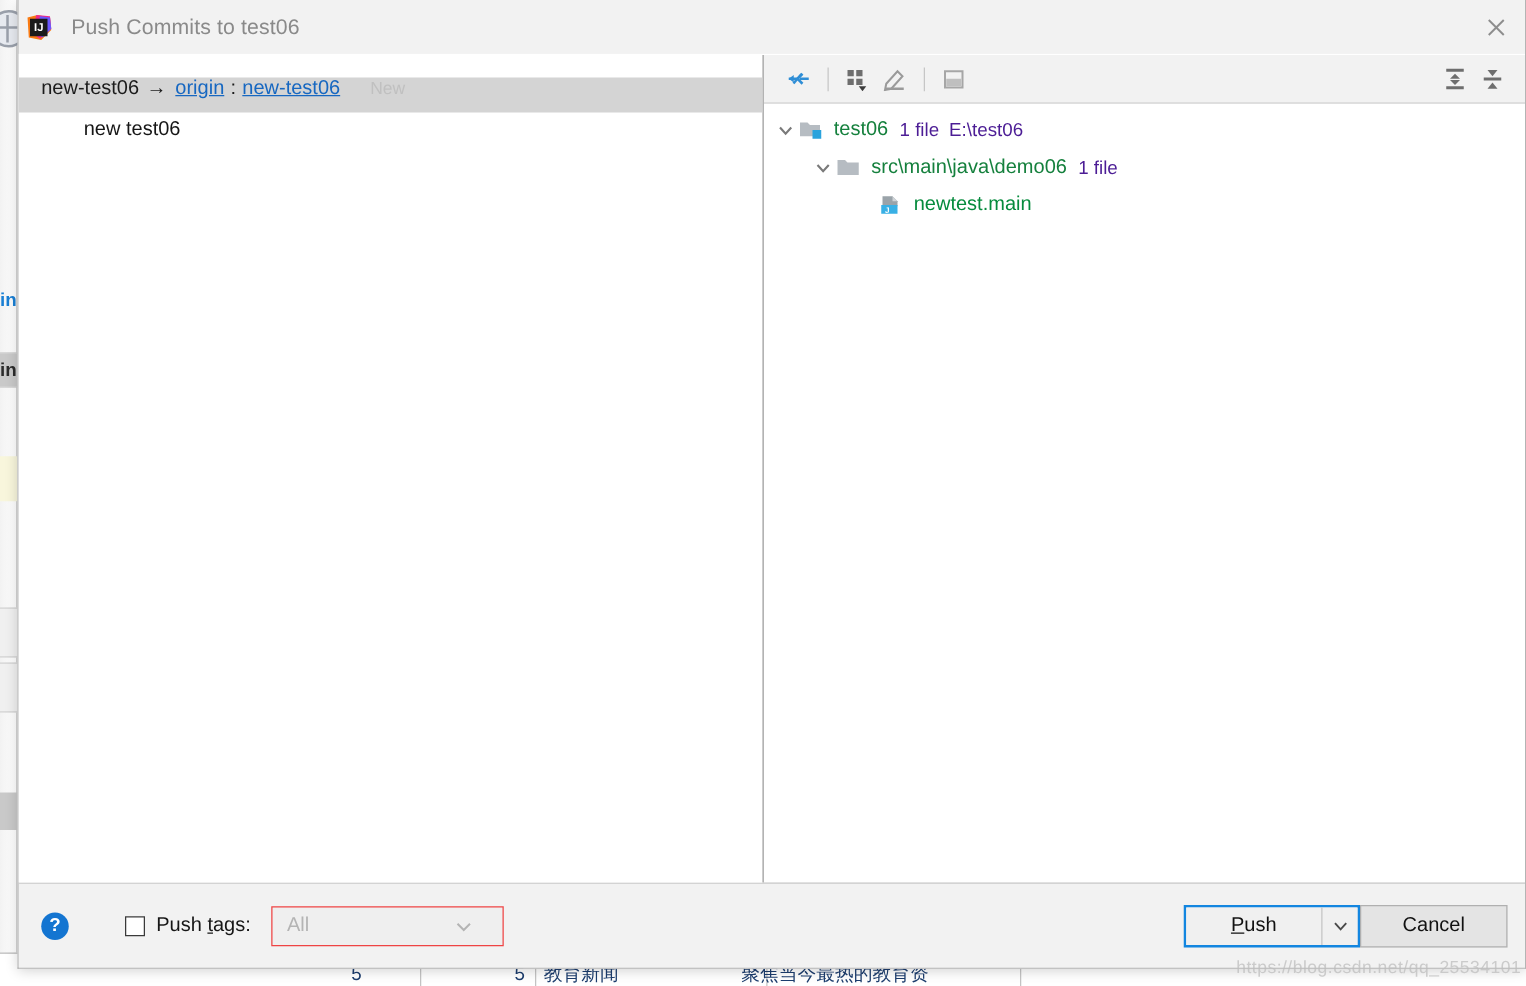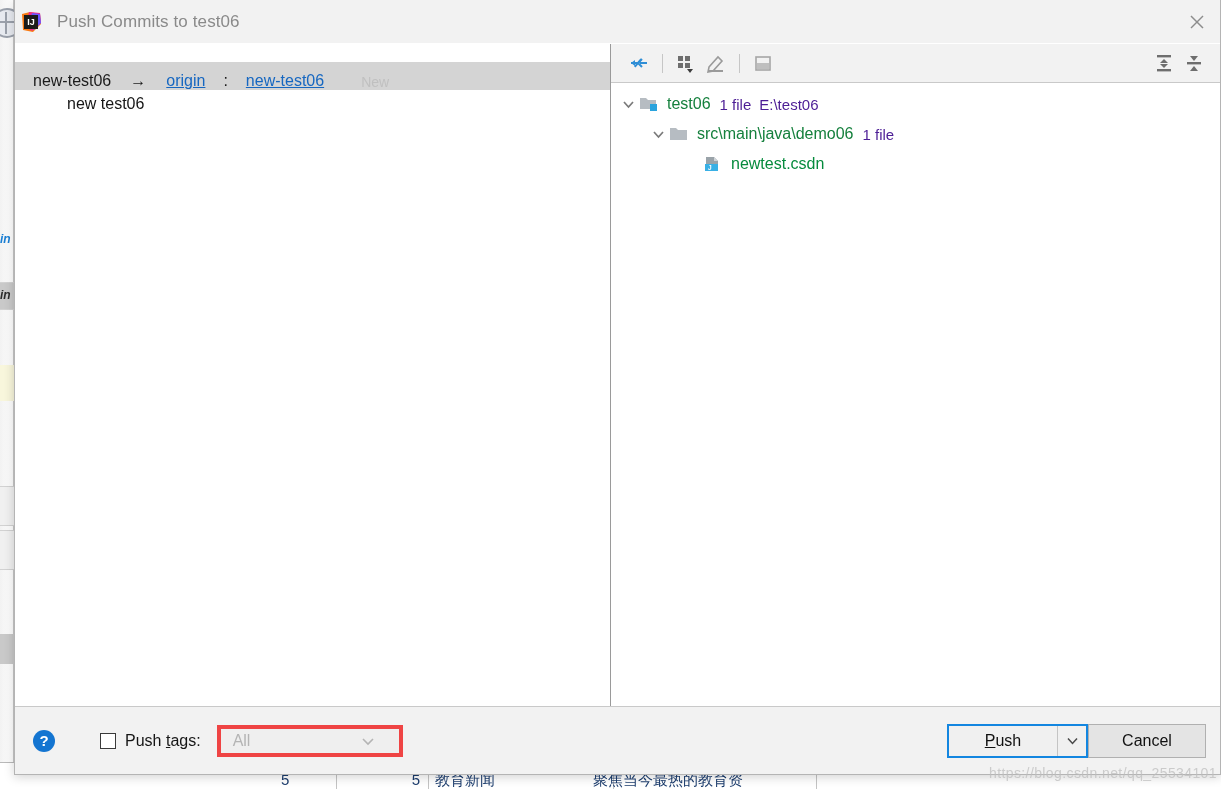--- a/index.html
+++ b/index.html
@@ -55,25 +55,24 @@
   }
   .bg-circle::before, .bg-circle::after {
     content: "";
     position: absolute;
     background: #9aa0ab;
   }
   .bg-circle::before { left: 2px; top: 11px; width: 22px; height: 2px; }
   .bg-circle::after  { left: 11px; top: 2px; width: 2px; height: 22px; }
   .bg-frag {
     position: absolute;
-    font-size: 12px;
+    font-size: 15px;
     font-weight: bold;
     white-space: nowrap;
     overflow: hidden;
-    font-style: italic;
   }
   .bg-yellow {
     position: absolute;
     background: #f8f6dc;
   }
   
   .bg-table {
     position: absolute;
     left: 0; bottom: 0;
     width: 1221px; height: 26px;
@@ -161,27 +160,26 @@
     position: relative;
     overflow: hidden;
   }
   .left-spacer {
     height: 18px;
   }
   .repo-row {
     height: 28px;
     background: #d4d4d4;
     display: flex;
-    align-items: flex-end;
+    align-items: flex-start;
     padding-left: 18px;
     font-size: 16px;
     color: #1b1b1b;
     white-space: nowrap;
     box-sizing: border-box;
-    gap: 13px;
   }
   .repo-row .arrow {
     margin: 0 7px 0 6px;
     color: #1b1b1b;
     font-size: 16px;
   }
   .repo-row .lnk {
     color: #1667c1;
     text-decoration: underline;
   }
@@ -315,21 +313,21 @@
     margin-left: 9px;
     font-size: 16px;
     color: #161616;
     white-space: nowrap;
   }
   .push-tags-label u { text-decoration: underline; }
   .tags-combo {
     margin-left: 16px;
     width: 186px;
     height: 32px;
-    border: 4px solid #ef4444;
+    border: 1px solid #ef4444;
     background: #efefef;
     box-sizing: border-box;
     display: flex;
     align-items: center;
     padding: 0 24px 0 12px;
     cursor: default;
   }
   .tags-combo .val {
     flex: 1;
     font-size: 16px;
@@ -552,21 +550,21 @@
 
         <div class="tree-node" style="padding-left:92px;">
           <div class="node-icon">
             <svg width="20" height="18" viewBox="0 0 20 18">
               <path d="M3 2 H11 L15 6 V10 H3 Z" fill="#9aa3a9"></path>
               <path d="M11 2 V6 H15 Z" fill="#cfd4d8"></path>
               <rect x="2" y="9" width="13" height="7" fill="#39b0e5"></rect>
               <text x="5" y="15" font-family="'Liberation Sans', sans-serif" font-size="6.5" font-weight="bold" fill="#ffffff">J</text>
             </svg>
           </div>
-          <span class="node-label green">newtest.csdn</span>
+          <span class="node-label green">newtest.main</span>
         </div>
 
       </div>
     </div>
   </div>
 
   <div class="dlg-footer">
     <div class="help-btn">?</div>
 
     <div class="push-tags-wrap">

